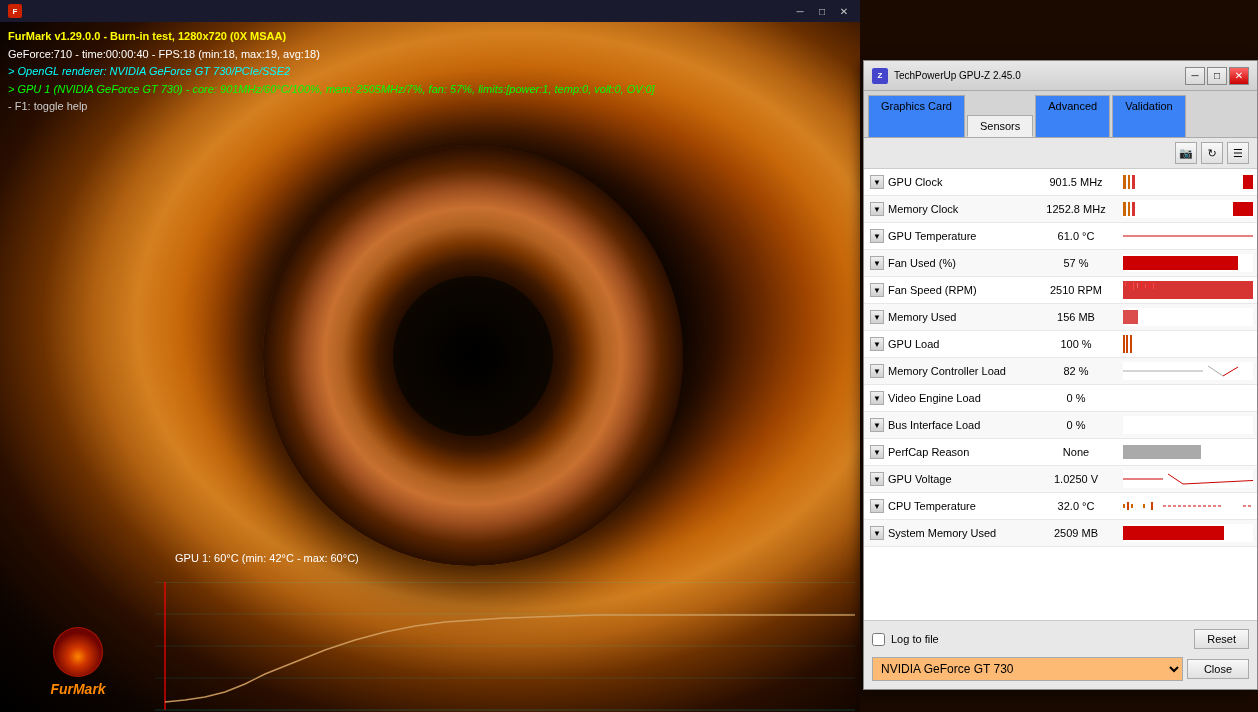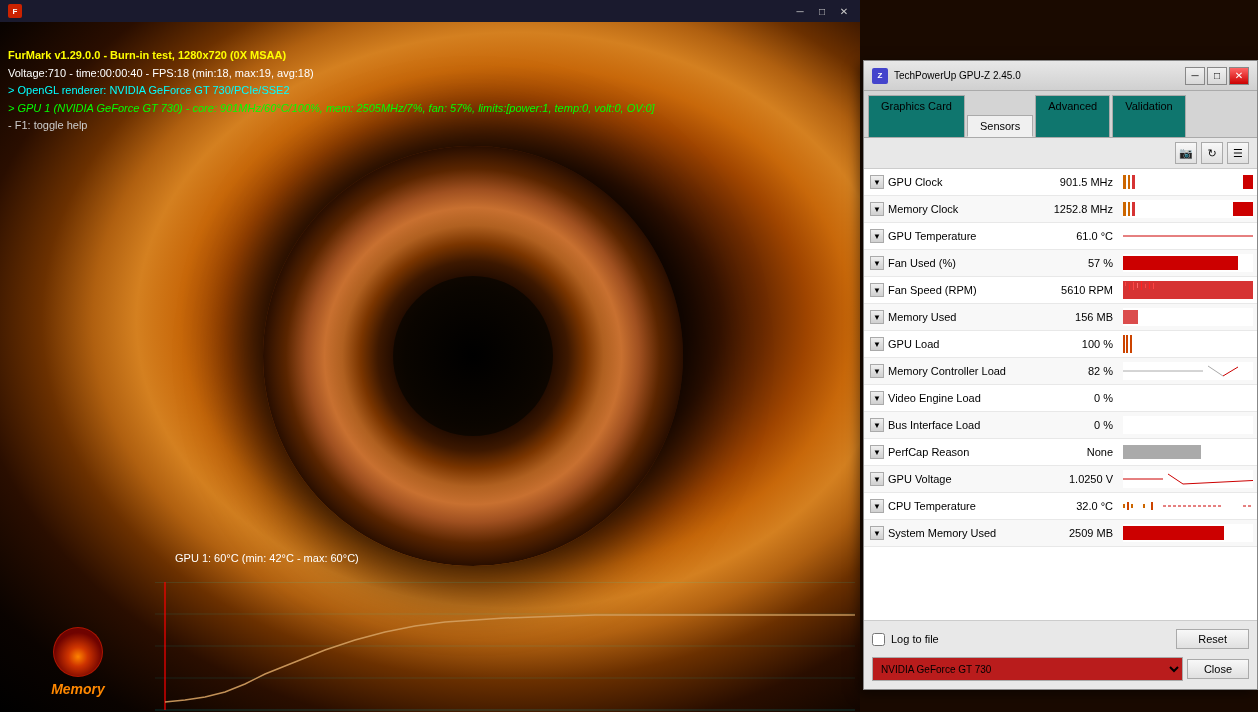--- a/index.html
+++ b/index.html
@@ -81,25 +81,24 @@
       font-size: 10px;
       cursor: pointer;
     }
 
     
     #furmark-info {
       position: absolute;
       top: 28px; left: 8px;
       z-index: 10;
       line-height: 1.6;
-      margin-top: 19px;
     }
     .info-line-yellow { color: #ffff00; font-size: 11px; font-weight: bold; }
     .info-line-white { color: #ffffff; font-size: 11px; }
-    .info-line-cyan { color: #00ffff; font-size: 11px; }
+    .info-line-cyan { color: #00ffff; font-size: 11px; font-style: italic; }
     .info-line-green { color: #00ff00; font-size: 11px; font-style: italic; }
     .info-line-gray { color: #cccccc; font-size: 11px; }
     #temp-label {
       position: absolute;
       bottom: 140px; left: 160px;
       color: white;
       font-size: 11px;
       z-index: 10;
     }
 
@@ -187,21 +186,21 @@
       padding-top: 4px;
       padding-left: 4px;
       gap: 2px;
     }
     .gpuz-tab {
       padding: 4px 12px;
       font-size: 11px;
       cursor: pointer;
       border: 1px solid #aaa;
       border-bottom: none;
-      background: #0f766e;
+      background: #3b82f6;
       color: #000;
     }
     .gpuz-tab.active {
       background: #f0f0f0;
       border-bottom: 1px solid #f0f0f0;
       z-index: 1;
       margin-top: 20px;
     }
 
     
@@ -250,21 +249,21 @@
       width: 14px; height: 14px;
       background: linear-gradient(to bottom, #f0f0f0, #d0d0d0);
       border: 1px solid #aaa;
       display: flex; align-items: center; justify-content: center;
       font-size: 8px;
       cursor: pointer;
       flex-shrink: 0;
     }
     .sensor-value {
       width: 80px;
-      text-align: right;
+      text-align: center;
       padding-right: 6px;
       font-size: 11px;
       color: #000;
       flex-shrink: 0;
     }
     .sensor-bar-container {
       flex: 1;
       height: 18px;
       background: white;
       position: relative;
@@ -294,37 +293,37 @@
     }
     #gpuz-logfile {
       display: flex;
       align-items: center;
       gap: 6px;
     }
     #gpuz-logfile input[type=checkbox] { cursor: pointer; }
     #gpuz-logfile label { font-size: 11px; color: #000; cursor: pointer; }
     #gpuz-reset-btn {
       margin-left: auto;
-      padding: 3px 21px;
+      padding: 3px 12px;
       background: linear-gradient(to bottom, #f8f8f8, #e0e0e0);
       border: 1px solid #aaa;
       font-size: 11px;
       cursor: pointer;
     }
     #gpuz-gpu-row {
       display: flex;
       align-items: center;
       gap: 4px;
     }
     #gpuz-gpu-select {
       flex: 1;
       height: 24px;
-      font-size: 10px;
+      font-size: 12px;
       border: 1px solid #aaa;
-      background: #b91c1c;
+      background: #fdba74;
       padding: 0 4px;
     }
     #gpuz-close-btn {
       padding: 3px 16px;
       background: linear-gradient(to bottom, #f8f8f8, #e0e0e0);
       border: 1px solid #aaa;
       font-size: 11px;
       cursor: pointer;
       color: #000;
     }
@@ -347,21 +346,21 @@
   <div id="titlebar-icon">F</div>
   <div id="titlebar-controls">
     <div class="titlebar-btn">─</div>
     <div class="titlebar-btn">□</div>
     <div class="titlebar-btn">✕</div>
   </div>
 </div>
 
 <div id="furmark-info">
   <div class="info-line-yellow">FurMark v1.29.0.0 - Burn-in test, 1280x720 (0X MSAA)</div>
-  <div class="info-line-white">Voltage:710 - time:00:00:40 - FPS:18 (min:18, max:19, avg:18)</div>
+  <div class="info-line-white">GeForce:710 - time:00:00:40 - FPS:18 (min:18, max:19, avg:18)</div>
   <div class="info-line-cyan">&gt; OpenGL renderer: NVIDIA GeForce GT 730/PCIe/SSE2</div>
   <div class="info-line-green">&gt; GPU 1 (NVIDIA GeForce GT 730) - core: 901MHz/60°C/100%, mem: 2505MHz/7%, fan: 57%, limits:[power:1, temp:0, volt:0, OV:0]</div>
   <div class="info-line-gray">- F1: toggle help</div>
 </div>
 
 <div id="temp-label" style="position:absolute;bottom:148px;left:175px;color:white;font-size:11px;z-index:10;">GPU 1: 60°C (min: 42°C - max: 60°C)</div>
 
 <div id="graph-area">
   <svg width="700" height="130" style="display:block;">
 
@@ -383,21 +382,21 @@
       <circle cx="25" cy="25" r="24" fill="url(#fireGrad)" opacity="0.9"></circle>
       <defs>
         <radialGradient id="fireGrad" cx="50%" cy="60%">
           <stop offset="0%" stop-color="#ff8800"></stop>
           <stop offset="40%" stop-color="#cc3300"></stop>
           <stop offset="100%" stop-color="#660000"></stop>
         </radialGradient>
       </defs>
     </svg>
   </div>
-  <div id="furmark-logo-text" style="color:#ff8800;font-size:14px;font-weight:bold;font-style:italic;">Memory</div>
+  <div id="furmark-logo-text" style="color:#ff8800;font-size:14px;font-weight:bold;font-style:italic;">FurMark</div>
 </div>
 
 <div id="gpuz-window">
 
   <div id="gpuz-titlebar">
     <div id="gpuz-title-icon">Z</div>
     <span id="gpuz-title-text">TechPowerUp GPU-Z 2.45.0</span>
     <div class="gpuz-win-btn">─</div>
     <div class="gpuz-win-btn">□</div>
     <div class="gpuz-win-btn close">✕</div>
@@ -476,21 +475,21 @@
           <rect x="0" y="2" width="115" height="14" fill="#cc0000"></rect>
         </svg>
       </div>
     </div>
 
     <div class="sensor-row">
       <div class="sensor-name">
         <div class="sensor-dropdown">▼</div>
         <span>Fan Speed (RPM)</span>
       </div>
-      <div class="sensor-value">5610 RPM</div>
+      <div class="sensor-value">2510 RPM</div>
       <div class="sensor-bar-container">
         <svg width="100%" height="100%">
           <rect x="0" y="0" width="175" height="18" fill="#cc0000" opacity="0.8"></rect>
 
           <rect x="2" y="1" width="1" height="4" fill="#ff4444"></rect>
           <rect x="6" y="3" width="1" height="6" fill="#ff2222"></rect>
           <rect x="10" y="1" width="1" height="8" fill="#ff4444"></rect>
           <rect x="14" y="2" width="1" height="5" fill="#ff6666"></rect>
           <rect x="18" y="0" width="1" height="9" fill="#ff2222"></rect>
           <rect x="22" y="3" width="1" height="4" fill="#ff4444"></rect>

